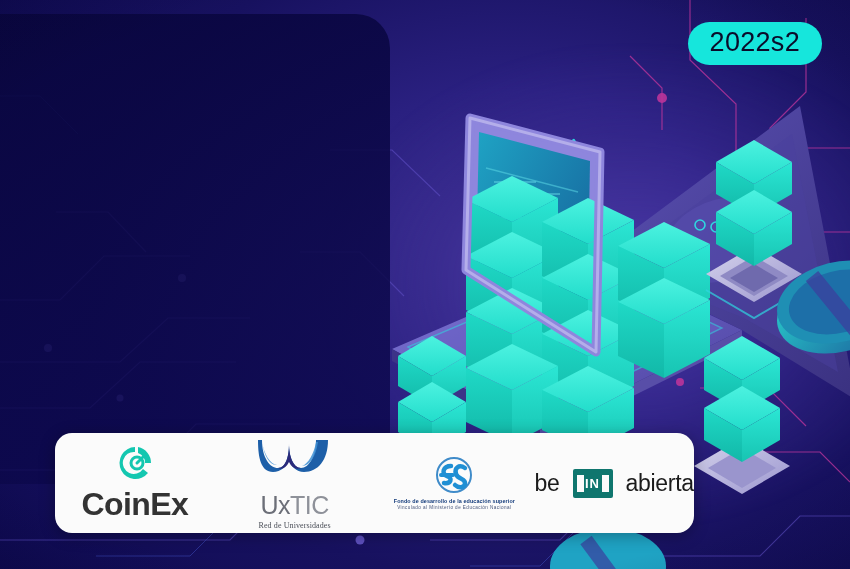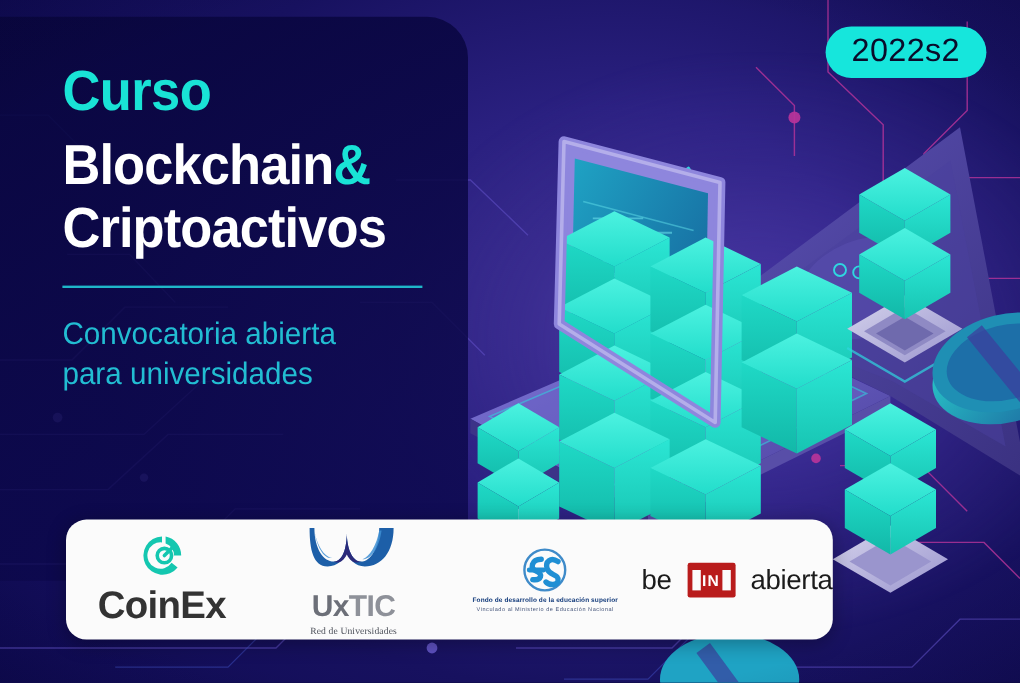--- a/index.html
+++ b/index.html
@@ -104,21 +104,21 @@
 
   
   .coinex-word{
     font-family:"Liberation Sans", sans-serif;
     font-weight:700; font-size:32px; color:#333333;
     letter-spacing:-.6px; margin-top:3px;
   }
   
   .uxtic-word{
     font-family:"Liberation Sans", sans-serif;
-    font-weight:700; font-size:25px; letter-spacing:-.5px;
+    font-weight:400; font-size:25px; letter-spacing:-.5px;
     color:#6c6f78; margin-top:17px;
   }
   .uxtic-word .tic{ color:#8e9199; }
   .uxtic-sub{
     font-family:Liberation Serif, serif;
     font-size:8px; color:#4b4f58; letter-spacing:.1px; margin-top:1px;
   }
   
   .fod-word{
     font-family:"Liberation Sans", sans-serif;
@@ -136,21 +136,21 @@
     font-size:4.6px; color:#45557a; letter-spacing:.45px; margin-top:1px;
   }
   
   .bic{
     display:flex; align-items:center; gap:13px;
     font-family:"Liberation Sans", sans-serif;
     font-size:23px; color:#1b1b1b; letter-spacing:-.3px;
   }
   .bic-box{
     display:inline-flex; align-items:center; justify-content:center;
-    background:#b91c1c; color:#ffffff;
+    background:#0f766e; color:#ffffff;
     font-weight:700; font-size:13px; letter-spacing:1px;
     width:40px; height:29px; border-radius:2px;
     position:relative;
   }
   .bic-box::before,.bic-box::after{
     content:""; position:absolute; top:6px;
     width:7px; height:17px; background:#fbfbfb;
   }
   .bic-box::before{ left:4px; }
   .bic-box::after{ right:4px; }
@@ -390,32 +390,20 @@
       <ellipse cx="608" cy="566" rx="58" ry="38" fill="#1fa3c4"></ellipse>
       <path d="M586 540 L630 600" stroke="#3b3f9e" stroke-width="14" opacity=".7"></path>
     </g>
   </svg>
 
   <div class="bg-panel"></div>
   <div class="vignette"></div>
 
   <div class="badge">2022s2</div>
 
-  <div class="copy">
-    <div class="t-curso">Curso</div>
-    <div class="t-line2">
-      <span>Blockchain</span><span class="amp">&amp;</span>
-    </div>
-    <div class="t-line3">Criptoactivos</div>
-    <div class="rule"></div>
-    <div class="sub">
-      <div>Convocatoria abierta</div>
-      <div>para universidades</div>
-    </div>
-  </div>
 
   <div class="logobar">
 
     <div class="lgcell">
       <svg width="46" height="40" viewBox="0 0 46 40">
         <path d="M23 4 A16 16 0 1 0 36 30 L31 26 A11 11 0 1 1 23 9 Z" fill="#14c7b0"></path>
         <path d="M26 4 A16 16 0 0 1 39 20 L33 20 A10 10 0 0 0 26 10 Z" fill="#14c7b0"></path>
         <circle cx="25" cy="20" r="6" fill="none" stroke="#14c7b0" stroke-width="3"></circle>
         <path d="M25 20 L33 12" stroke="#14c7b0" stroke-width="3" stroke-linecap="round"></path>
       </svg>

